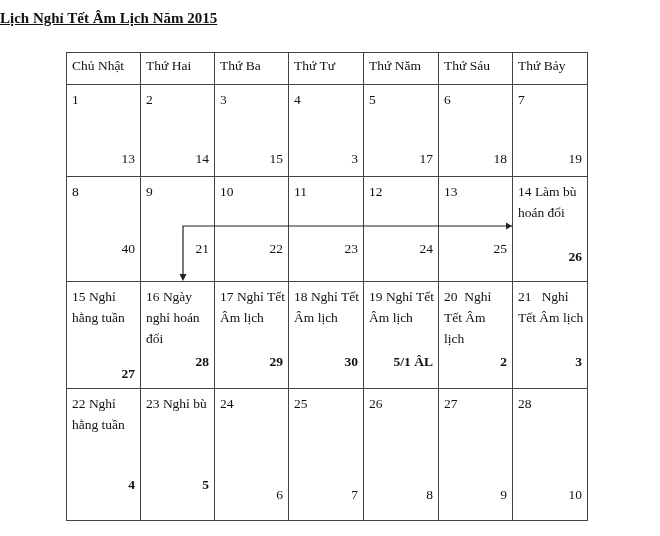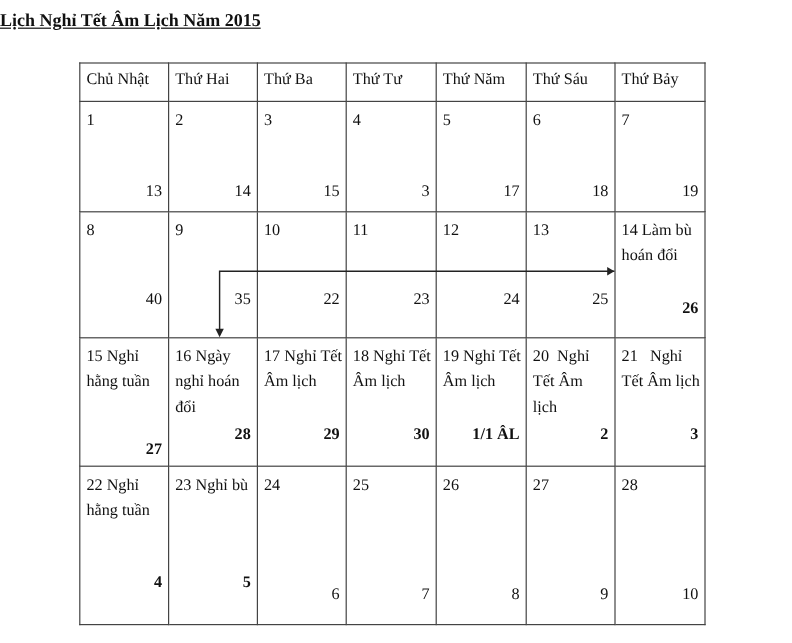--- a/index.html
+++ b/index.html
@@ -111,21 +111,21 @@
   <tr class="r2">
     <td>
           <div class="cell">
             <div class="day">8</div>
             <div class="lunar" style="top:64px">40</div>
           </div>
         </td>
     <td>
           <div class="cell">
             <div class="day">9</div>
-            <div class="lunar" style="top:64px">35</div>
+            <div class="lunar" style="top:64px">21</div>
           </div>
         </td>
     <td>
           <div class="cell">
             <div class="day">10</div>
             <div class="lunar" style="top:64px">22</div>
           </div>
         </td>
     <td>
           <div class="cell">
@@ -174,21 +174,21 @@
         </td>
     <td>
           <div class="cell">
             <div class="day">18 Nghỉ Tết Âm lịch</div>
             <div class="lunar b" style="top:72px">30</div>
           </div>
         </td>
     <td>
           <div class="cell">
             <div class="day">19 Nghỉ Tết Âm lịch</div>
-            <div class="lunar b" style="top:72px">1/1 ÂL</div>
+            <div class="lunar b" style="top:72px">5/1 ÂL</div>
           </div>
         </td>
     <td>
           <div class="cell">
             <div class="day" style="white-space:pre-wrap">20  Nghỉ Tết Âm lịch</div>
             <div class="lunar b" style="top:72px">2</div>
           </div>
         </td>
     <td>
           <div class="cell">

